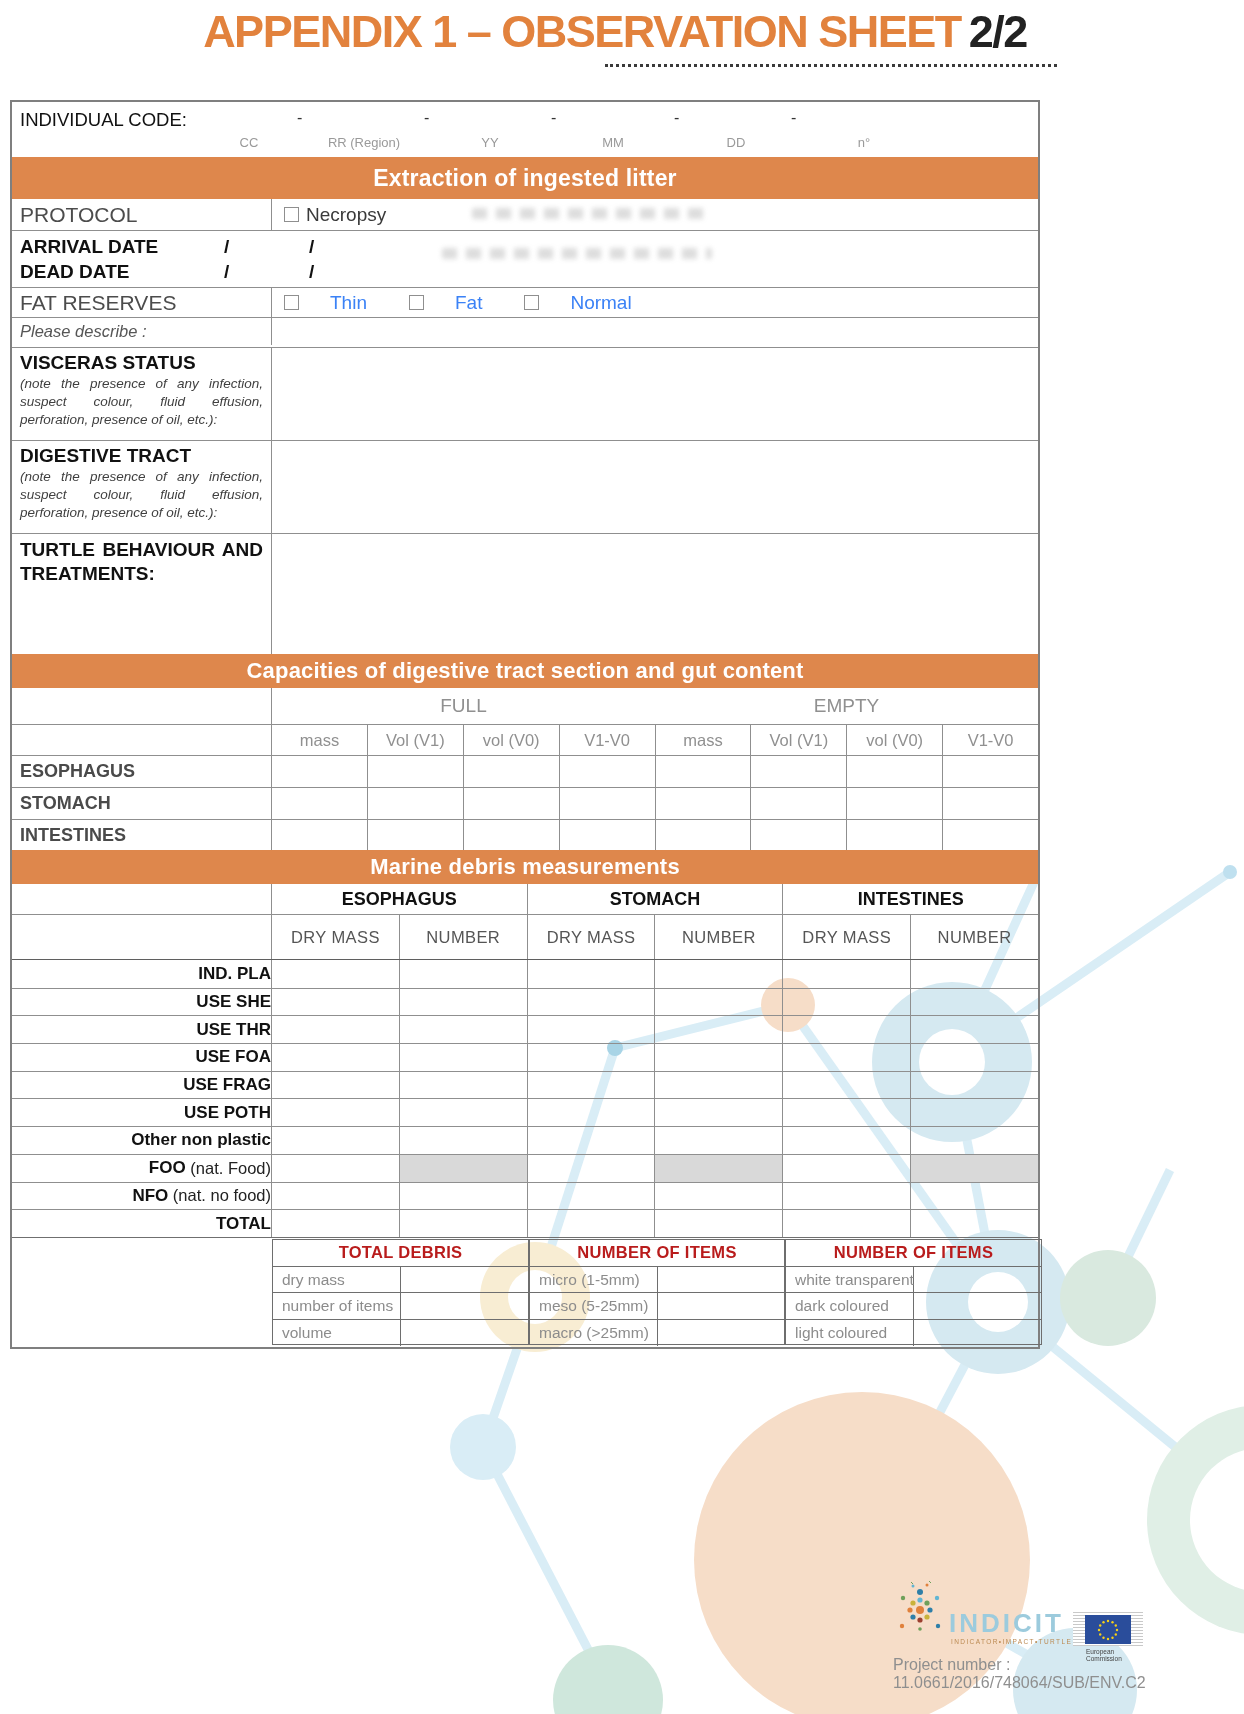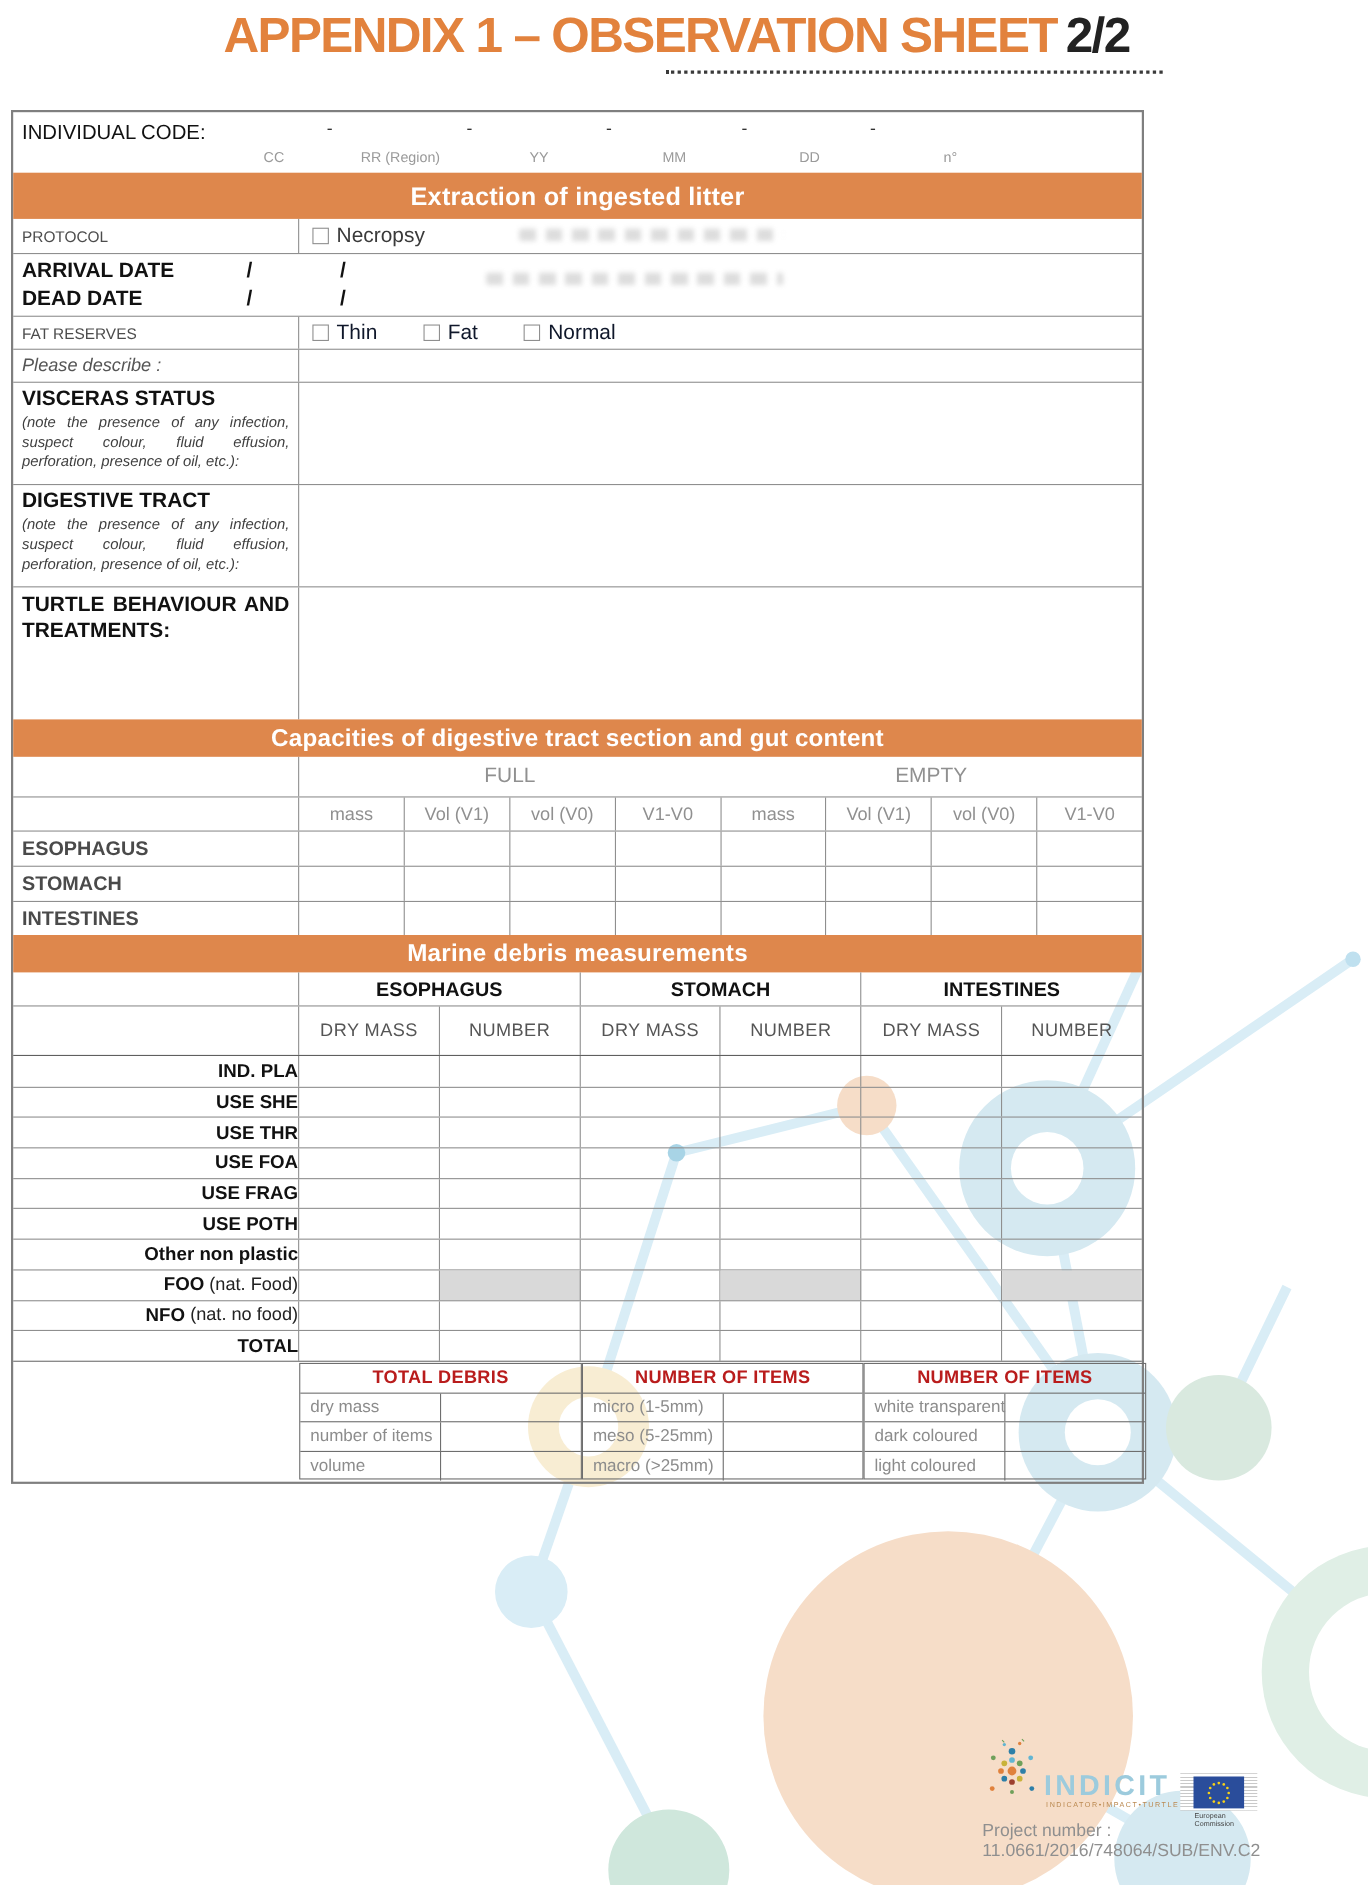--- a/index.html
+++ b/index.html
@@ -30,32 +30,32 @@
   
   .r-indcode { height:55px; }
   .ic-label { position:absolute; left:8px; top:7px; font-size:18.5px; font-weight:400; color:#111; }
   .ic-dash { position:absolute; top:7px; font-size:16px; color:#333; }
   .ic-sub { position:absolute; top:33px; transform:translateX(-50%); font-size:13px; color:#9a9a9a; }
 
   
   .flexrow { display:flex; }
   .cell-label { width:260px; border-right:1px solid #8f8f8f; padding:4px 8px; }
   .cell-value { flex:1; position:relative; display:flex; align-items:center; padding-left:12px; }
-  .lab-grey { font-size:14px; color:#4c4c4c; }
+  .lab-grey { font-size:21px; color:#4c4c4c; }
   .cb { display:inline-block; width:15px; height:15px; border:1.5px solid #8f8f8f; background:#fff; margin-right:7px; flex:none; }
-  .cb-group { display:flex; align-items:center; font-size:19px; color:#0f172a; }
+  .cb-group { display:flex; align-items:center; font-size:19px; color:#3b82f6;gap:24px; }
   .smudge { position:absolute; height:11px; filter:blur(2.5px); opacity:.4;
             background:repeating-linear-gradient(90deg,#aaa 0 15px, transparent 15px 24px); border-radius:2px; }
 
   .r-protocol { height:31px; }
   .r-dates { height:57px; }
   .d-lab { position:absolute; left:8px; font-size:19px; font-weight:700; color:#111; }
   .d-slash { position:absolute; font-size:19px; font-weight:700; color:#111; }
   .r-fat { height:30px; }
-  .r-describe { height:30px; }
+  .r-describe { height:30px;flex-direction:column; }
   .describe-txt { font-style:italic; font-size:16.5px; color:#555; }
   .r-visceras, .r-digestive { height:93px; }
   .blk-title { font-size:19px; font-weight:700; color:#111; margin-bottom:1px; }
   .blk-note { font-style:italic; font-size:13.5px; color:#3f3f3f; text-align:justify; line-height:1.35; }
   .r-turtle { height:121px; }
   .turtle-txt { font-size:19px; font-weight:700; color:#111; text-align:justify; line-height:1.25; }
 
   .r-orange1 { height:42px; font-size:23px; }
   .r-orange2, .r-orange3 { height:34px; }
 

